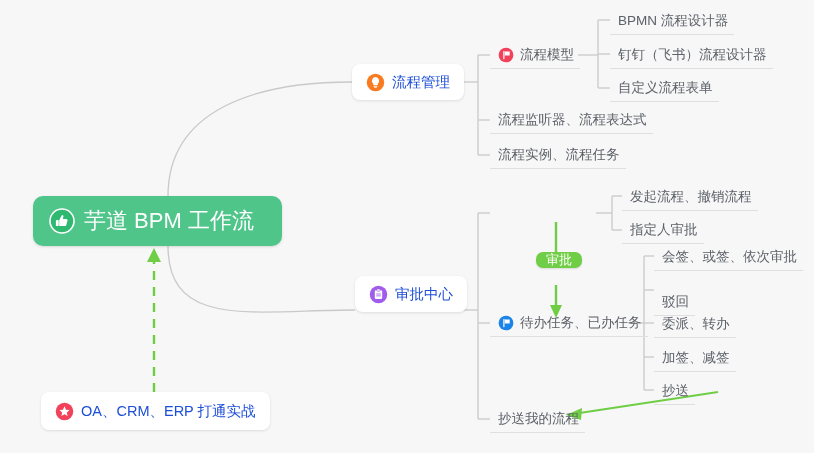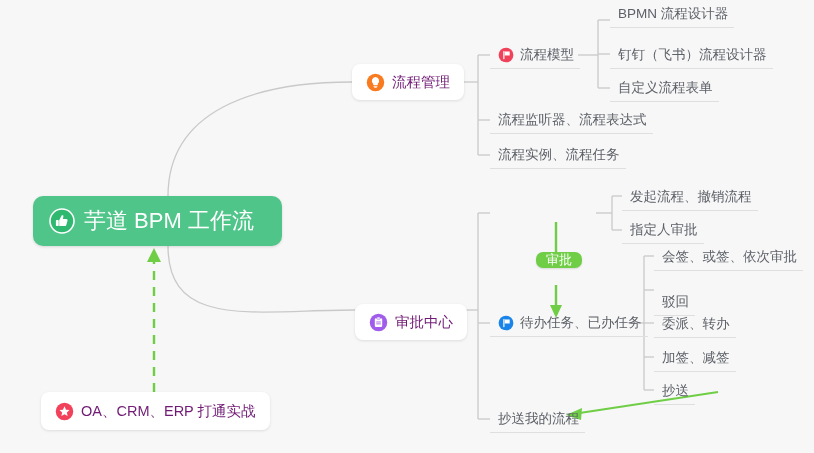--- a/index.html
+++ b/index.html
@@ -20,21 +20,21 @@
     background:#4fc58a;border-radius:10px;
     box-shadow:0 1px 3px rgba(0,0,0,.13);
     padding:0 16px;gap:9px;
     color:#ffffff;font-size:22px;text-align:right;
   }
   
   .card{
     background:#ffffff;border-radius:8px;
     box-shadow:0 1px 3px rgba(0,0,0,.11);
     padding:0 14px;gap:7px;height:36px;
-    color:#701a75;font-size:14.5px;
+    color:#1d4ed8;font-size:14.5px;
   }
   
   .leaf{
     color:#5d6168;font-size:13.5px;
     height:28px;padding:0 6px 0 8px;gap:6px;
     border-bottom:1px solid #dfdfdf;
   }
 
   
   .ic{display:inline-block;flex:0 0 auto;line-height:0;}
@@ -128,38 +128,38 @@
     <span class="ic">
       <svg width="16" height="16" viewBox="0 0 20 20">
         <circle cx="10" cy="10" r="9.2" fill="#f2415a"></circle>
         <rect x="6.6" y="4.9" width="1.5" height="10.3" rx="0.6" fill="#ffffff"></rect>
         <path d="M8.4 5.6 L14.6 5.6 L14.6 10.6 L8.4 10.6 Z" fill="#ffffff"></path>
       </svg>
     </span>
     <span>流程模型</span>
   </div>
 
-  <div class="node leaf" style="left:610px;top:0;justify-content:center;">
+  <div class="node leaf" style="left:610px;top:7px;justify-content:center;">
     <span>BPMN 流程设计器</span>
   </div>
   <div class="node leaf" style="left:610px;top:74px;">
     <span>自定义流程表单</span>
   </div>
   <div class="node leaf" style="left:610px;top:41px;">
     <span>钉钉（飞书）流程设计器</span>
   </div>
 
   <div class="node leaf" style="left:490px;top:106px;">
     <span>流程监听器、流程表达式</span>
   </div>
   <div class="node leaf" style="left:490px;top:141px;">
     <span>流程实例、流程任务</span>
   </div>
 
-  <div class="node card" style="left:355px;top:304px;text-align:center;">
+  <div class="node card" style="left:355px;top:276px;text-align:center;">
     <span class="ic">
       <svg width="19" height="19" viewBox="0 0 20 20">
         <circle cx="10" cy="10" r="9.2" fill="#a05cea"></circle>
         <rect x="6.1" y="5.6" width="7.8" height="9.2" rx="1.3" fill="#ffffff"></rect>
         <rect x="8.2" y="4.2" width="3.6" height="2.3" rx="0.8" fill="#ffffff" stroke="#a05cea" stroke-width="0.7"></rect>
         <rect x="7.6" y="9" width="4.8" height="0.9" fill="#a05cea"></rect>
         <rect x="7.6" y="11" width="4.8" height="0.9" fill="#a05cea"></rect>
       </svg>
     </span>
     <span>审批中心</span>

